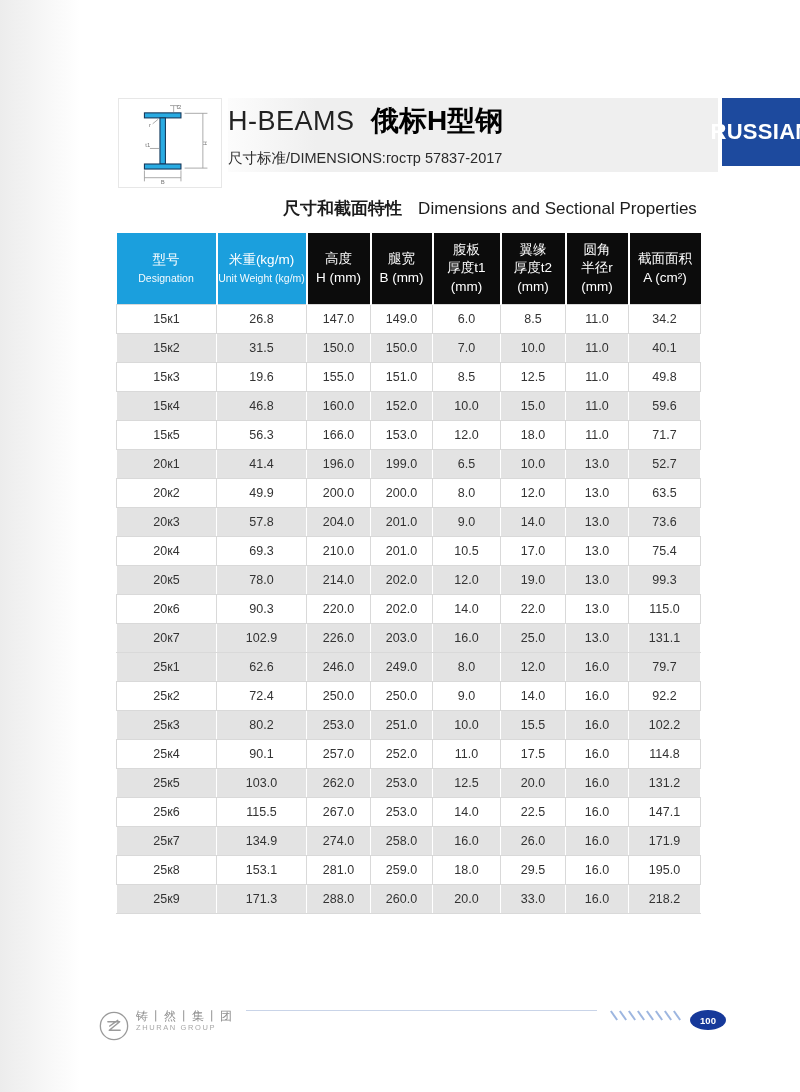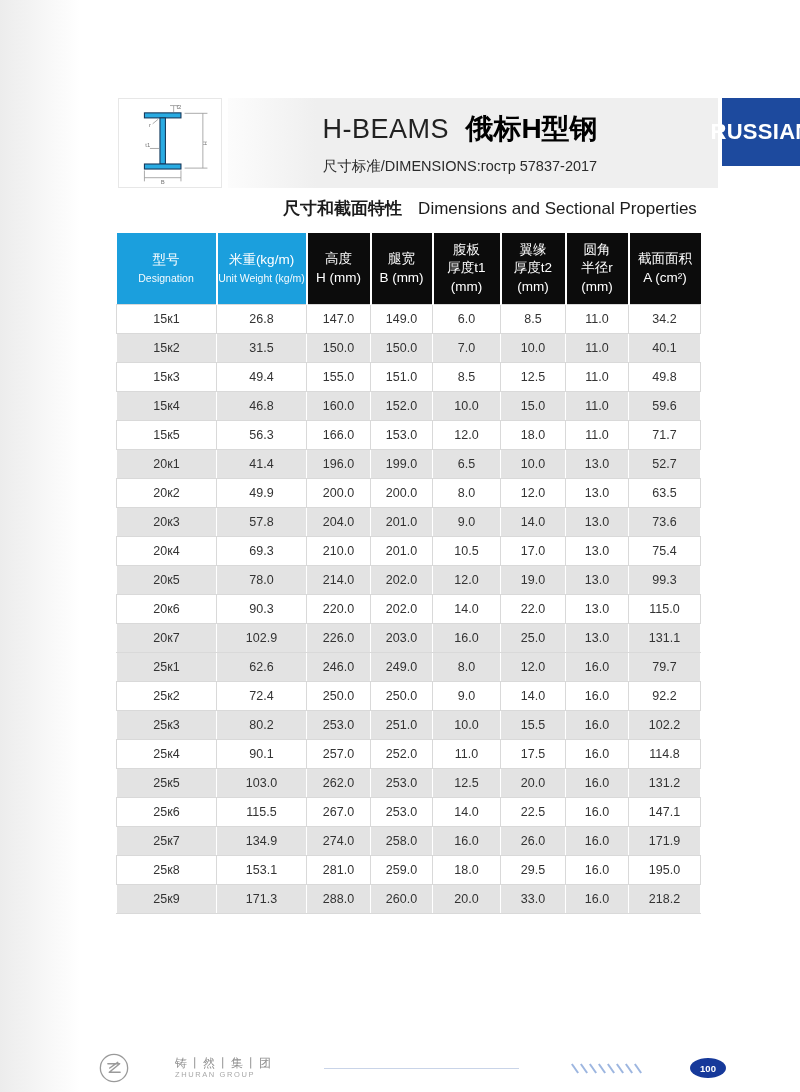--- a/index.html
+++ b/index.html
@@ -18,23 +18,23 @@
   }
 
   
   .header-row { position:absolute; top:98px; left:118px; height:90px; display:flex; align-items:flex-start; }
   .diagram-box {
     width:104px; height:90px; box-sizing:border-box;
     background:#fff; border:1px solid #e7e7e7;
     display:flex; align-items:center; justify-content:center;
   }
   .band {
-    margin-left:6px; width:490px; height:90px; box-sizing:border-box;
+    margin-left:6px; width:490px; height:74px; box-sizing:border-box;
     background:linear-gradient(90deg, #fcfcfc 0%, #efefef 18%, #efefef 100%);
-    display:flex; flex-direction:column; justify-content:center; align-items:center;
+    display:flex; flex-direction:column; justify-content:center; align-items:flex-start;
     padding-right:26px;
   }
   .title-line { white-space:nowrap; }
   .title-en { font-size:27px; color:#222; font-weight:500; letter-spacing:.5px; }
   .title-zh { font-size:28px; color:#000; font-weight:700; margin-left:12px; }
   .std-line { margin-top:9px; font-size:14.5px; color:#2b2b2b; }
   .russian-tag {
     margin-left:4px; width:78px; height:68px;
     background:#1d4a9e; color:#fff;
     display:flex; align-items:center; justify-content:center;
@@ -65,22 +65,22 @@
   th .l1 { font-size:13.5px; line-height:1.35; }
   th .sub { font-size:10.5px; line-height:1.3; margin-top:3px; opacity:.95; }
   table.spec td {
     height:28px; text-align:center; font-size:12.5px; color:#333;
     border:1px solid #d9d9d9; padding:0; background:#fff;
   }
   table.spec tr.alt td { background:#e3e3e3; border-left-color:#fff; border-right-color:#fff; }
 
   
   .footer {
-    position:absolute; left:98px; right:74px; top:1046px; height:44px;
-    display:flex; align-items:center;gap:39px;
+    position:absolute; left:98px; right:74px; top:1010px; height:44px;
+    display:flex; align-items:flex-start;
   }
   .logo-mark { width:32px; height:32px; flex:0 0 auto; }
   .logo-text { margin-left:6px; line-height:1.15; }
   .logo-cn { font-size:12px; color:#8f8f8f; letter-spacing:2px; white-space:nowrap; }
   .logo-en { font-size:7.5px; color:#a8a8a8; letter-spacing:1.6px; }
   .rule { flex:1; height:1px; background:#c9d4e8; margin:0 16px 0 12px; }
   .slashes { display:flex; align-items:center; gap:7px; margin-right:12px; }
   .slash { width:2px; height:11px; background:#9db6e0; transform:rotate(-35deg); }
   .page-badge {
     width:36px; height:20px; border-radius:50%;
@@ -213,21 +213,21 @@
         <td>31.5</td>
         <td>150.0</td>
         <td>150.0</td>
         <td>7.0</td>
         <td>10.0</td>
         <td>11.0</td>
         <td>40.1</td>
       </tr>
       <tr>
         <td>15к3</td>
-        <td>49.4</td>
+        <td>19.6</td>
         <td>155.0</td>
         <td>151.0</td>
         <td>8.5</td>
         <td>12.5</td>
         <td>11.0</td>
         <td>49.8</td>
       </tr>
       <tr class="alt">
         <td>15к4</td>
         <td>46.8</td>

